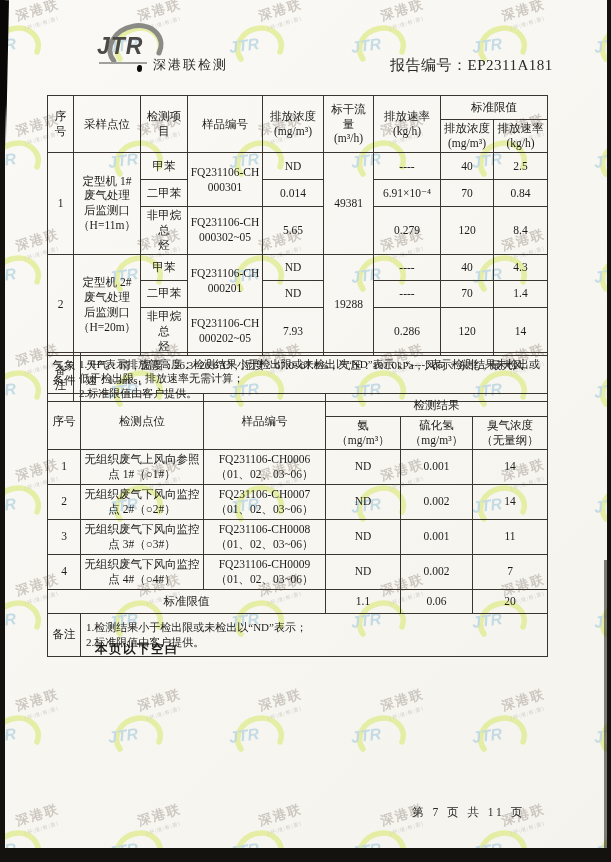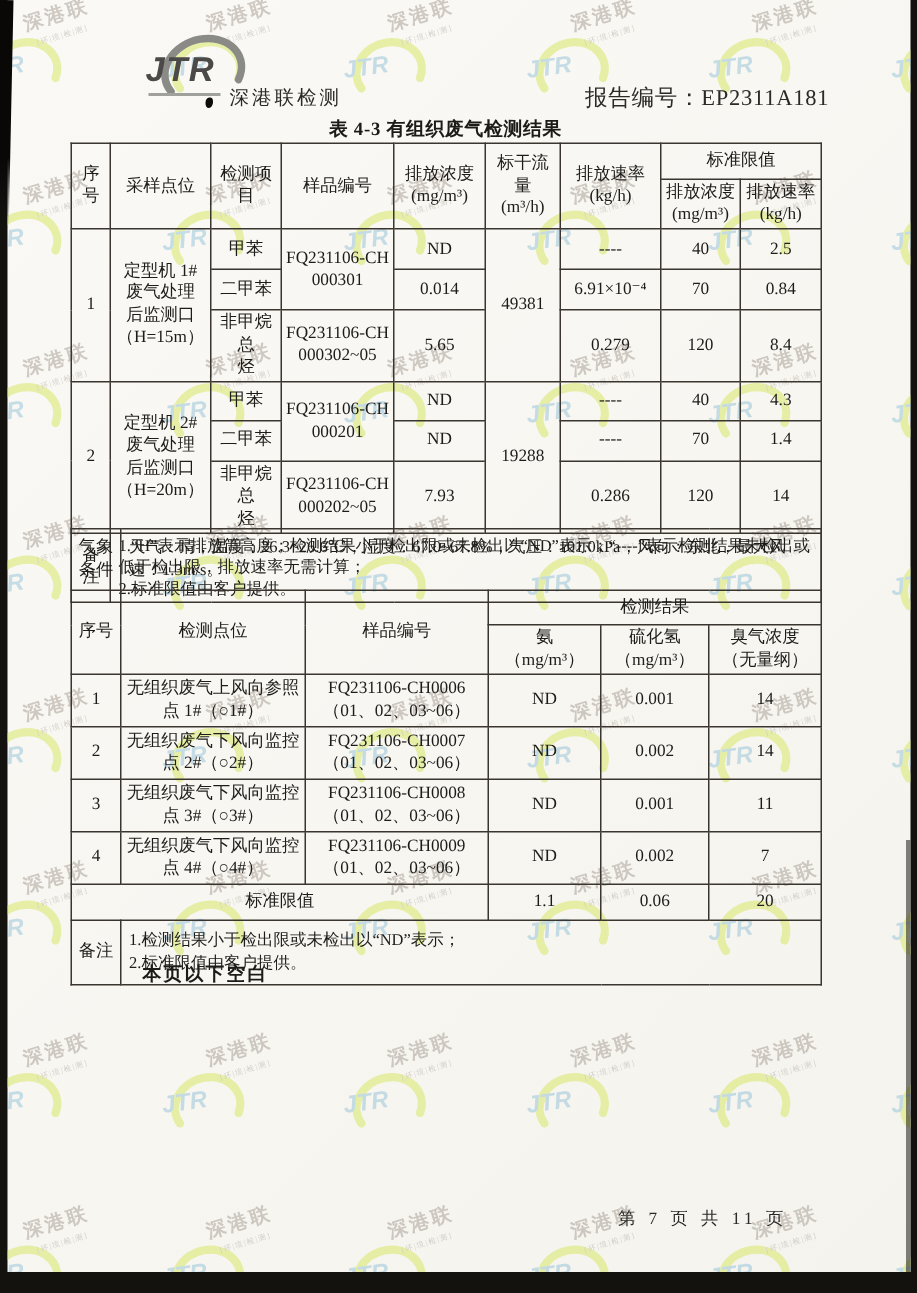--- a/index.html
+++ b/index.html
@@ -440,21 +440,20 @@
       <svg class="logo-swoosh" width="62" height="54" viewBox="0 0 62 54">
         <path d="M 9 45 A 26 21 -18 1 1 54 37" fill="none" stroke="#8a8a86" stroke-width="5" stroke-linecap="round"></path>
       </svg>
       <span class="logo-jtr">JTR</span>
       <div class="logo-line"></div>
     </div>
     <div class="ink-dot"></div>
     <div class="brand">深港联检测</div>
     <div class="report-no">报告编号：EP2311A181</div>
 
-    <div class="tbl-title t3-title">表 4-3 有组织废气检测结果</div>
     <table class="t3">
       <colgroup>
         <col style="width:26px">
           <col style="width:67px">
           <col style="width:47px">
         <col style="width:75px">
           <col style="width:61px">
           <col style="width:50px">
         <col style="width:67px">
           <col style="width:53px">
@@ -479,21 +478,21 @@
 (mg/m³)</td>
         <td class="pre">排放速率
 (kg/h)</td>
       </tr>
 
       <tr class="r24">
         <td rowspan="3">1</td>
         <td rowspan="3" class="pre">定型机 1#
 废气处理
 后监测口
-（H=15m）</td>
+（H=11m）</td>
         <td>甲苯</td>
         <td rowspan="2" class="ba">FQ231106-CH000301</td>
         <td>ND</td>
         <td rowspan="3">49381</td>
         <td>----</td>
         <td>40</td>
         <td>2.5</td>
       </tr>
       <tr class="r24">
         <td>二甲苯</td>

